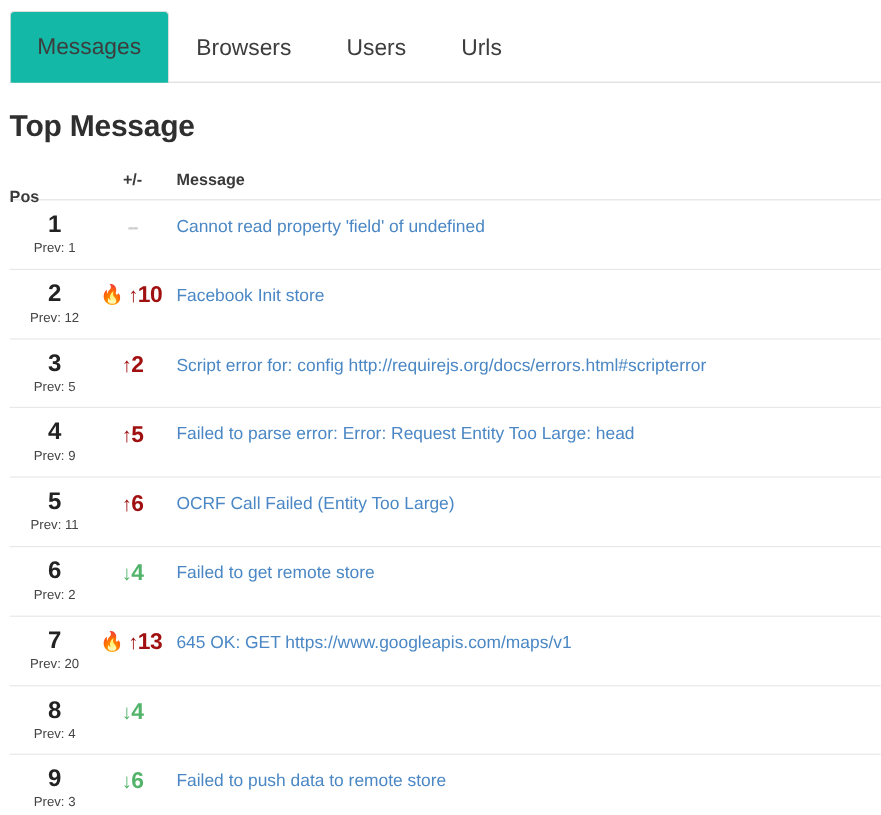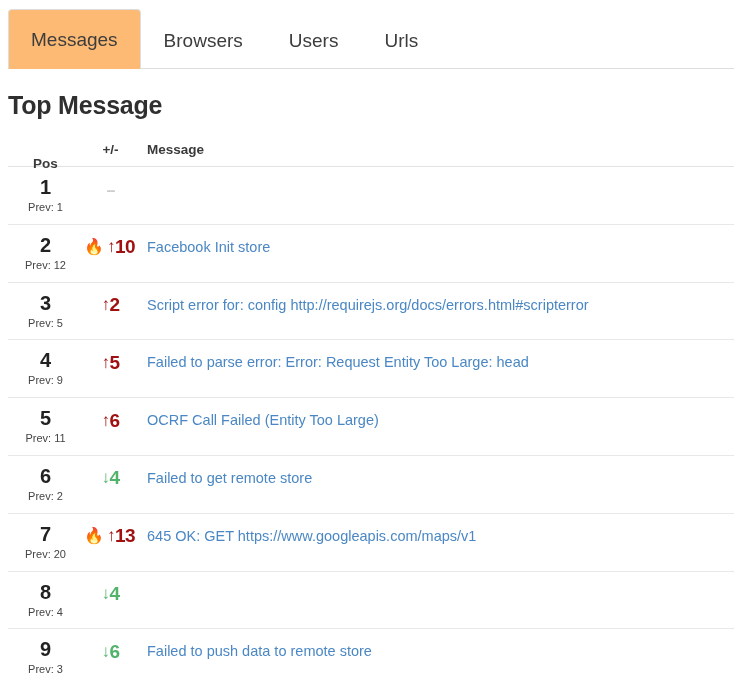--- a/index.html
+++ b/index.html
@@ -50,21 +50,21 @@
     display: flex;
     align-items: center;
     border: 1px solid transparent;
     border-bottom: none;
     background: transparent;
     cursor: pointer;
     white-space: nowrap;
   }
   .tab.active {
     border-color: #dddddd;
-    background: #fdba74;
+    background: #14b8a6;
     border-radius: 4px 4px 0 0;
     height: 60px;
     position: relative;
     z-index: 3;
   }
 
   
   .page-title {
     font-size: 25px;
     font-weight: bold;
@@ -87,21 +87,21 @@
     border-bottom: 1px solid #e3e3e3;
     padding-bottom: 4px;
   }
   .th {
     font-size: 13.5px;
     font-weight: bold;
     color: #3a3a3a;
   }
   .col-pos {
     width: 75px;
-    text-align: center;
+    text-align: left;
     flex: 0 0 75px;
     margin-top: 28px;
   }
   .col-delta {
     width: 55px;
     text-align: center;
     flex: 0 0 55px;
   }
   .col-msg {
     flex: 1 1 auto;
@@ -226,20 +226,21 @@
   </div>
   <div id="rows-container">
       <div class="row">
         <div class="pos-cell">
           <span class="pos-num">1</span>
           <span class="pos-prev">Prev: 1</span>
         </div>
         <div class="delta-cell">
           <span class="delta none">--</span>
         </div>
+        <div class="msg-cell"><a class="msg-link">Cannot read property 'field' of undefined</a></div>
       </div>
       <div class="row">
         <div class="pos-cell">
           <span class="pos-num">2</span>
           <span class="pos-prev">Prev: 12</span>
         </div>
         <div class="delta-cell">
           <span class="fire">🔥</span>
           <span class="delta up">
             <span class="arw">↑</span>

